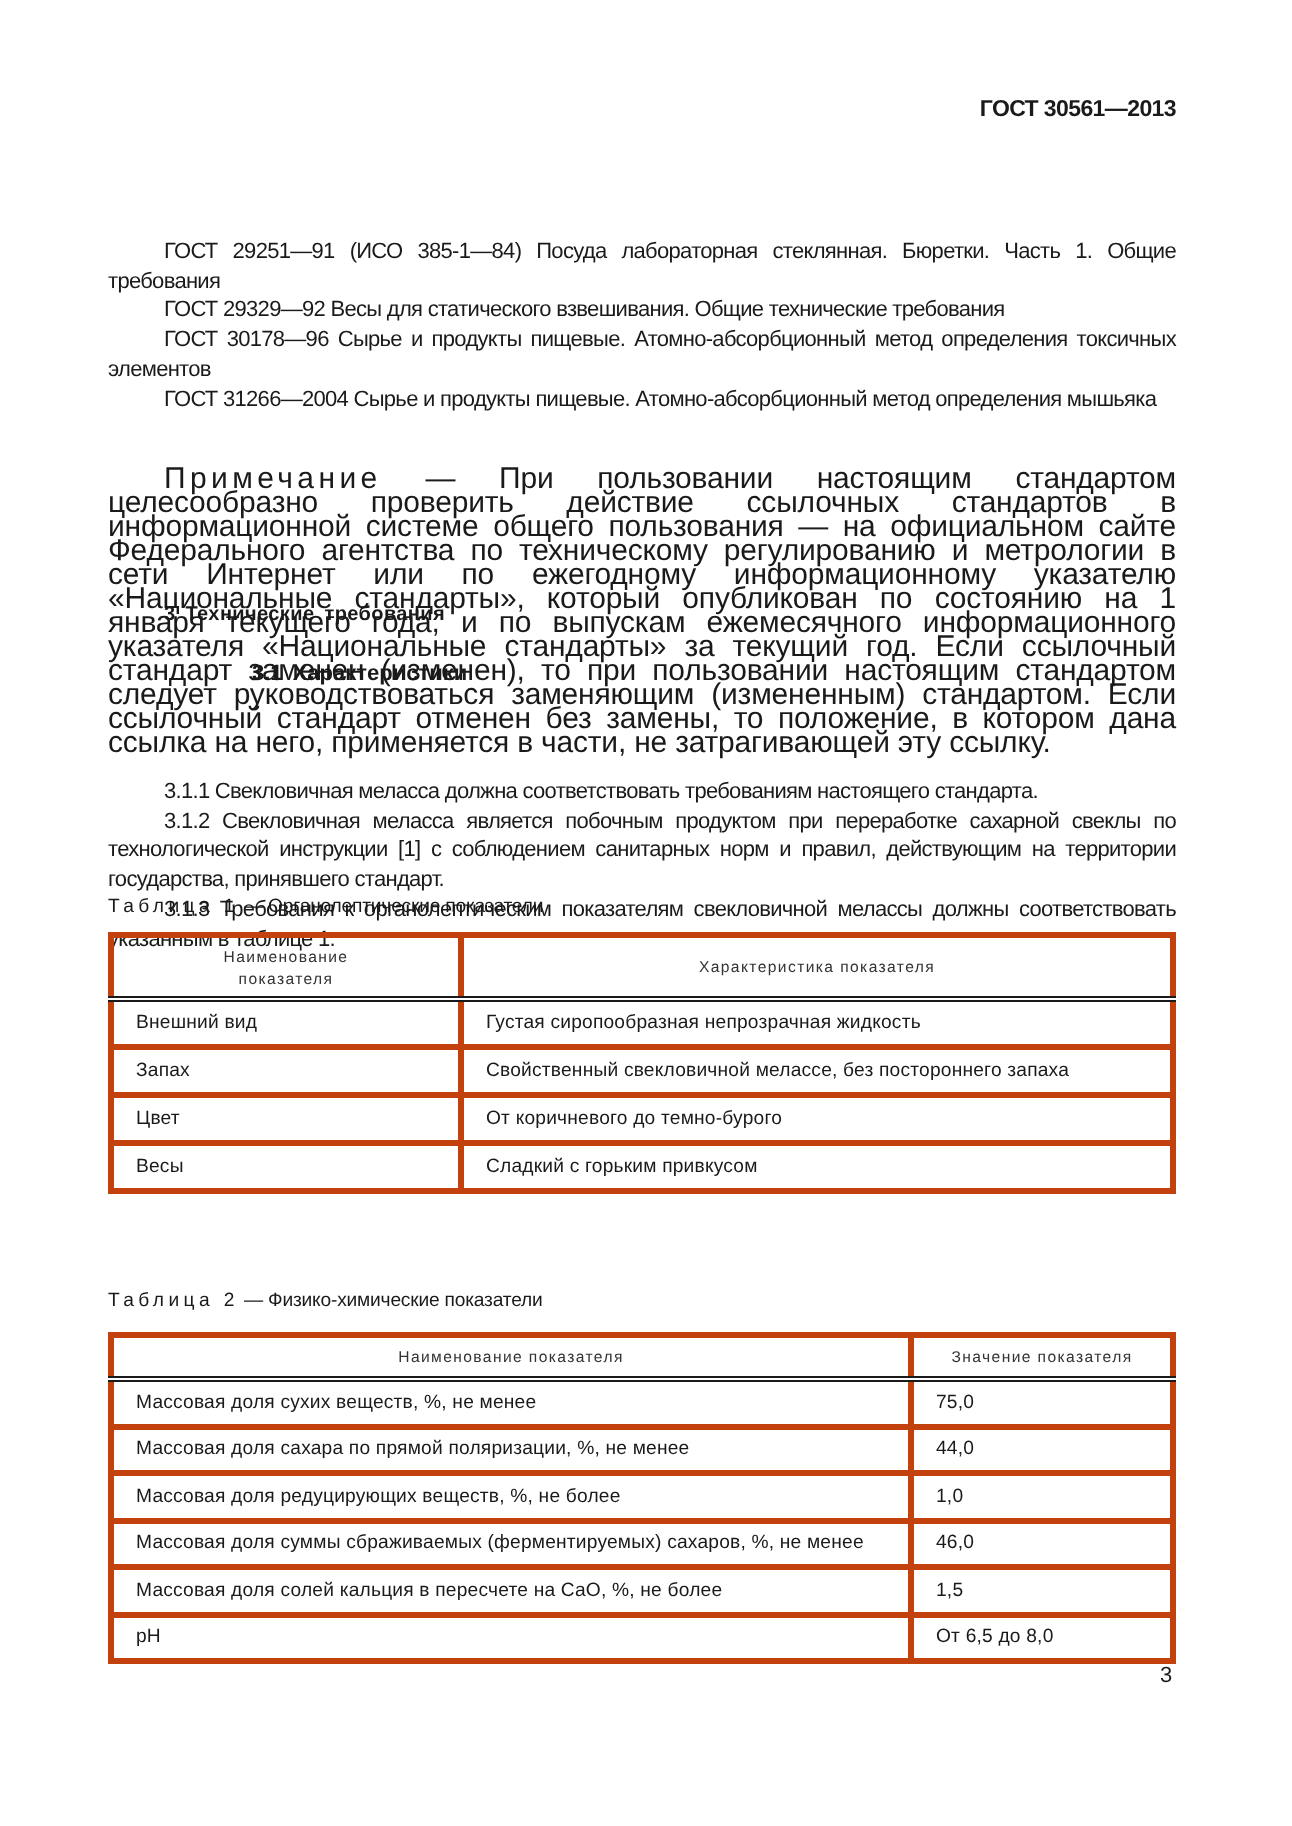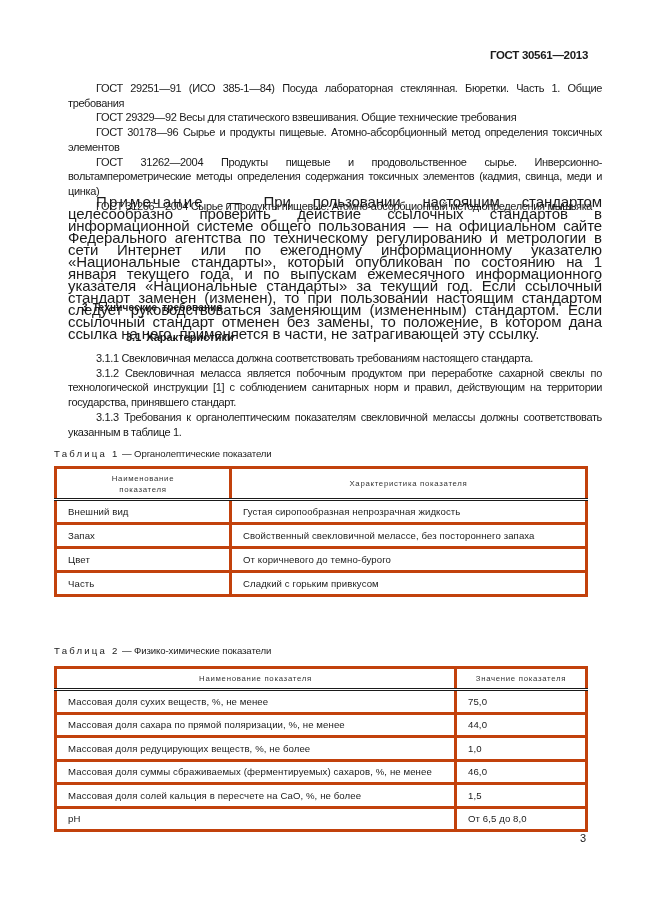--- a/index.html
+++ b/index.html
@@ -3,22 +3,22 @@
 <meta charset="utf-8">
 <style>
   html, body { margin: 0; padding: 0; background: #ffffff; }
   body { width: 646px; height: 913px; position: relative; overflow: hidden;
          font-family: "Liberation Sans", "DejaVu Sans", sans-serif; color: #1a1a1a; }
   .page { position: absolute; left: 0; top: 0; width: 646px; height: 913px; }
 
   .running-header { position: absolute; right: 58px; top: 49px; font-size: 11.5px; font-weight: bold;
                     letter-spacing: -0.3px; }
 
-  .body-text { position: absolute; left: 68px; width: 534px; font-size: 11px; line-height: 14.7px;
-               letter-spacing: -0.35px; text-align: justify; }
+  .body-text { position: absolute; left: 54px; width: 534px; font-size: 11px; line-height: 14.7px;
+               letter-spacing: -0.35px; text-align: justify; margin-top: 38px; }
   .body-text p { margin: 0; text-indent: 28px; }
 
   .refs { top: 81px; }
   .note { top: 196px; font-size: 15px; line-height: 12px; letter-spacing: -0.1px; }
   .note p { text-indent: 28px; }
   .note .note-label { letter-spacing: 2.2px; }
 
   .h2 { position: absolute; left: 82px; top: 302px; font-size: 10px; font-weight: bold; letter-spacing: 0.2px; word-spacing: 2px; }
   .h3 { position: absolute; left: 82px; top: 331px; font-size: 11px; font-weight: bold; word-spacing: 2px; margin-left: 44px; }
 
@@ -53,21 +53,20 @@
 <body>
 
 <div class="page">
 
   <div class="running-header">ГОСТ 30561—2013</div>
 
   <div class="body-text refs">
     <p>ГОСТ 29251—91 (ИСО 385-1—84) Посуда лабораторная стеклянная. Бюретки. Часть 1. Общие требования</p>
     <p>ГОСТ 29329—92 Весы для статического взвешивания. Общие технические требования</p>
     <p>ГОСТ 30178—96 Сырье и продукты пищевые. Атомно-абсорбционный метод определения токсичных элементов</p>
-    <p>ГОСТ 31262—2004 Продукты пищевые и продовольственное сырье. Инверсионно-вольтамперометрические методы определения содержания токсичных элементов (кадмия, свинца, меди и цинка)</p>
     <p>ГОСТ 31266—2004 Сырье и продукты пищевые. Атомно-абсорбционный метод определения мышьяка</p>
   </div>
 
   <div class="body-text note">
     <p><span class="note-label">Примечание</span><span> — При пользовании настоящим стандартом целесообразно проверить действие ссылочных стандартов в информационной системе общего пользования — на официальном сайте Федерального агентства по техническому регулированию и метрологии в сети Интернет или по ежегодному информационному указателю «Национальные стандарты», который опубликован по состоянию на 1 января текущего года, и по выпускам ежемесячного информационного указателя «Национальные стандарты» за текущий год. Если ссылочный стандарт заменен (изменен), то при пользовании настоящим стандартом следует руководствоваться заменяющим (измененным) стандартом. Если ссылочный стандарт отменен без замены, то положение, в котором дана ссылка на него, применяется в части, не затрагивающей эту ссылку.</span></p>
   </div>
 
   <div class="h2">3 Технические требования</div>
   <div class="h3">3.1 Характеристики</div>
 
@@ -97,21 +96,21 @@
         </tr>
       <tr>
           <td>Запах</td>
           <td>Свойственный свекловичной мелассе, без постороннего запаха</td>
         </tr>
       <tr>
           <td>Цвет</td>
           <td>От коричневого до темно-бурого</td>
         </tr>
       <tr>
-          <td>Часть</td>
+          <td>Весы</td>
           <td>Сладкий с горьким привкусом</td>
         </tr>
     </tbody>
   </table>
 
 
   <div class="caption cap2"><span class="lbl">Таблица 2</span><span> — Физико-химические показатели</span></div>
 
   <table class="gost t2">
     <colgroup>

